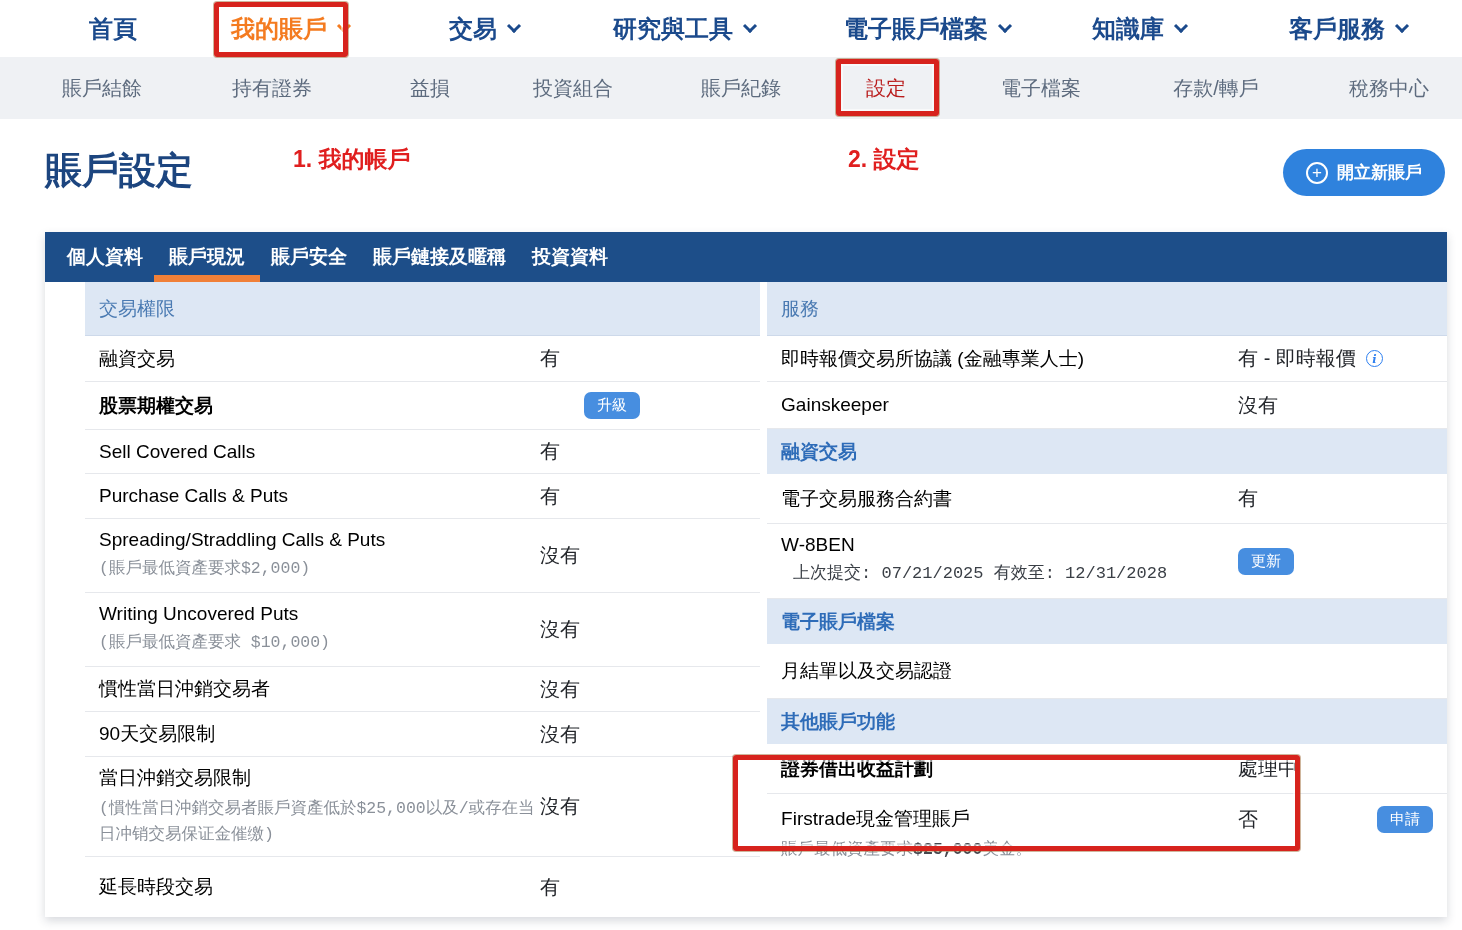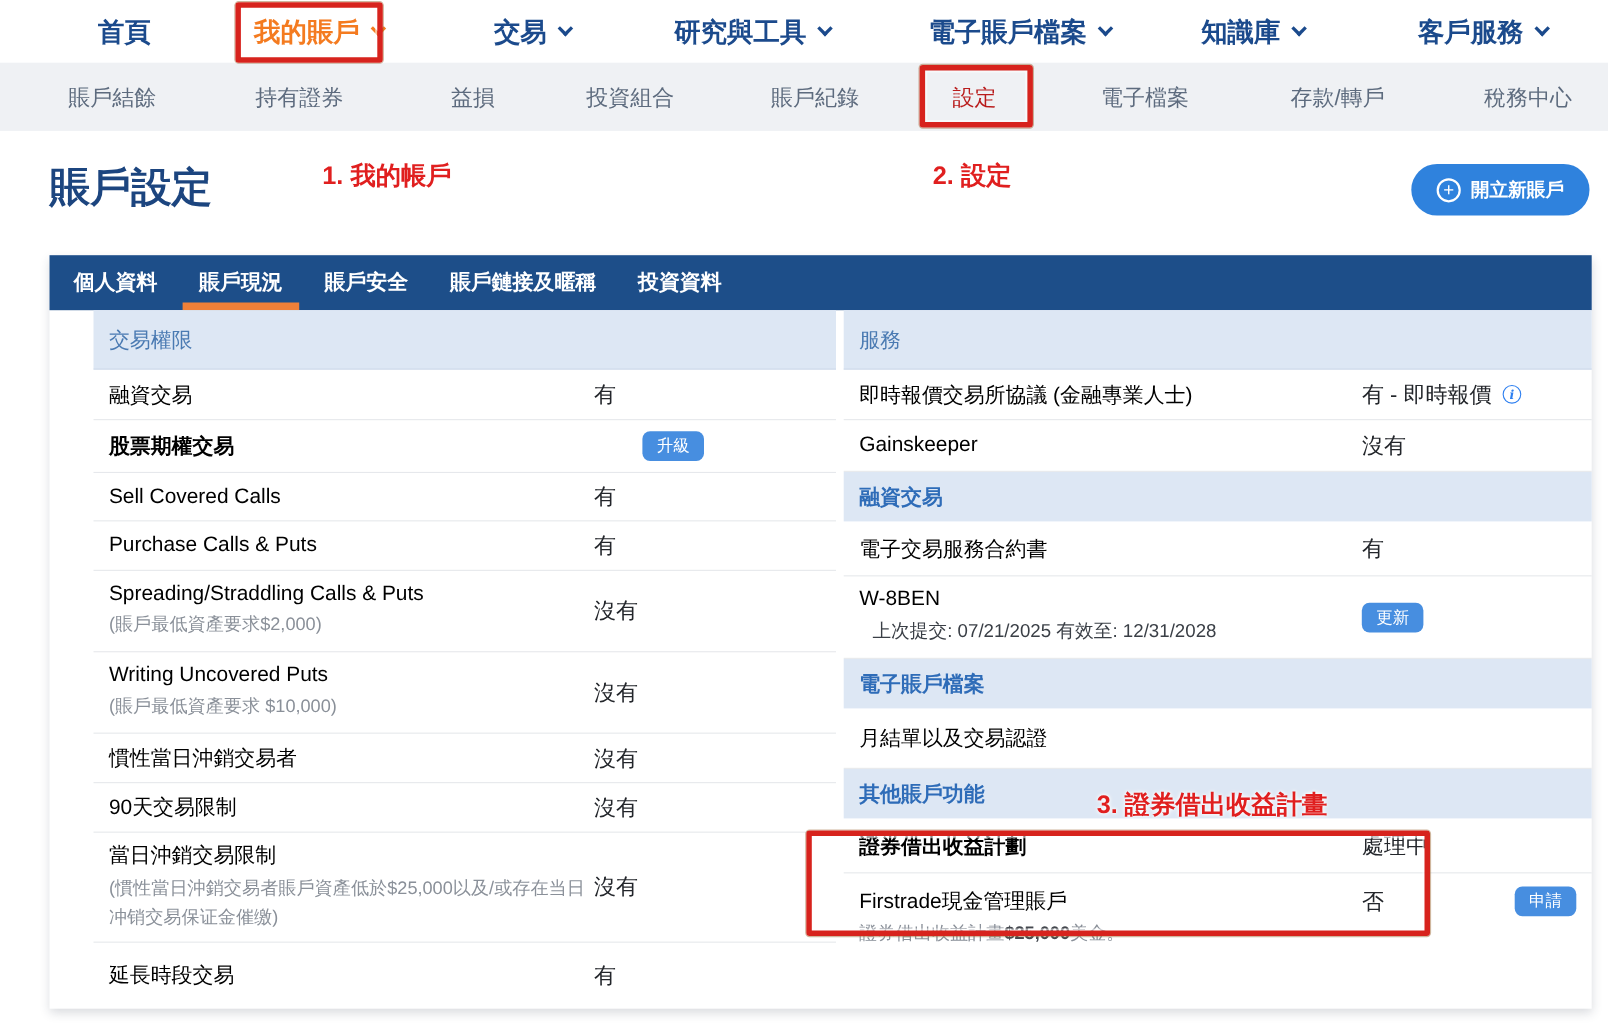--- a/index.html
+++ b/index.html
@@ -35,42 +35,42 @@
     border:none; border-radius:24px; color:#fff; font-size:17px; font-weight:700;
     display:flex; align-items:center; justify-content:center; gap:9px; cursor:pointer;
     font-family:inherit; }
   .plus-ico { width:22px; height:22px; border:2px solid #fff; border-radius:50%;
     display:flex; align-items:center; justify-content:center; font-size:17px; font-weight:400; line-height:1; }
 
   
   .card { position:absolute; left:45px; top:232px; width:1402px; background:#fff;
     box-shadow:0 4px 9px rgba(40,50,70,.18); }
 
-  .tabbar { height:50px; background:#1d4e89; display:flex; align-items:stretch; padding:0 22px; gap:38px; }
+  .tabbar { height:50px; background:#1d4e89; display:flex; align-items:stretch; padding:0 22px; gap:26px; }
   .tab { position:relative; display:flex; align-items:center; color:#fff; font-size:19px; font-weight:700; cursor:pointer; white-space:nowrap; }
   .tab.active::after { content:""; position:absolute; left:-15px; right:-15px; bottom:0; height:7px; background:#f08038; }
 
   .cols { position:relative; display:flex;margin-left:40px; }
   .col { }
   .col.left  { width:695px; }
   .col.right { width:700px; margin-left:7px; }
 
   .band { height:54px; background:#dde7f4; display:flex; align-items:center; padding:0 14px;
     color:#4a7ab2; font-size:19px; border-bottom:1px solid #cdd9ea; }
   .section { height:45px; background:#dde7f4; display:flex; align-items:center; padding:0 14px;
     color:#2e6cb8; font-size:19px; font-weight:700; }
 
   .row { display:flex; align-items:center; border-bottom:1px solid #e6e8ec; padding:0 10px 0 14px; position:relative; }
   .row .lbl { }
   .col.left  .row .lbl { flex:0 0 441px; }
   .col.right .row .lbl { flex:0 0 457px; }
   .l1 { font-size:19px; color:#000000; }
   .l1.bold { font-weight:700; }
   .l1.link { color:#000000; font-weight:700; cursor:pointer; }
-  .sub { font-size:16.5px; color:#8a9099; margin-top:5px; line-height:1.55; }
+  .sub { font-size:16.5px; color:#8a9099; margin-top:5px; line-height:1.55;font-family:Liberation Mono, monospace; }
   .sub.dark { color:#3a3f46; font-size:17px; padding-left:12px; }
   .val { font-size:20px; color:#23262b; display:flex; align-items:center; gap:8px; white-space:nowrap; }
   .note-row { display:flex; align-items:center; border-bottom:1px solid #e6e8ec; padding:0 14px;
     font-size:17px; color:#8a9099; }
 
   .badge { background:#478ee0; color:#fff; font-size:15px; font-weight:500; border:none;
     border-radius:7px; padding:4px 13px; cursor:pointer; font-family:inherit; white-space:nowrap; }
   .info-ico { width:17px; height:17px; border:1.6px solid #2d7ff0; border-radius:50%; color:#2d7ff0;
     font-size:11.5px; font-weight:700; display:inline-flex; align-items:center; justify-content:center;
     cursor:pointer; margin-left:2px; font-family:"DejaVu Serif",serif; font-style:italic; }
@@ -141,21 +141,20 @@
         <span>稅務中心</span>
       </div>
   </nav>
 
   <div class="redbox" style="left:214px; top:2px;  width:134px; height:55px;"></div>
   <div class="redbox" style="left:836px; top:59px; width:103px; height:57px;"></div>
   <div class="redbox" style="left:733px; top:755px; width:567px; height:96px;"></div>
 
   <div class="annot" style="left:293px; top:144px;">1. 我的帳戶</div>
   <div class="annot" style="left:848px; top:144px;">2. 設定</div>
-  <div class="annot" style="left:997px; top:716px;">3. 證券借出收益計畫</div>
 
   <h1 class="page-title">賬戶設定</h1>
   <button class="new-acct-btn">
     <span class="plus-ico">+</span>
     <span>開立新賬戶</span>
   </button>
 
   <div class="card">
 
     <div class="tabbar">
@@ -311,21 +310,21 @@
           <div class="lbl">
               <div class="l1 link">證券借出收益計劃</div>
             </div>
           <div class="val">處理中</div>
         </div>
 
         <div class="row" style="min-height:68px; border-bottom:none; align-items:flex-start; padding-top:12px">
           <div class="lbl">
             <div class="l1">Firstrade現金管理賬戶</div>
             <div class="sub">
-              <span>證券借出收益計畫</span><span class="strongnum">$25,000</span><span>美金。</span>
+              <span>賬戶最低資產要求</span><span class="strongnum">$25,000</span><span>美金。</span>
             </div>
           </div>
           <div class="val">否</div>
           <button class="badge apply-btn">申請</button>
         </div>
       </div>
     </div>
   </div>
 
 </div>

